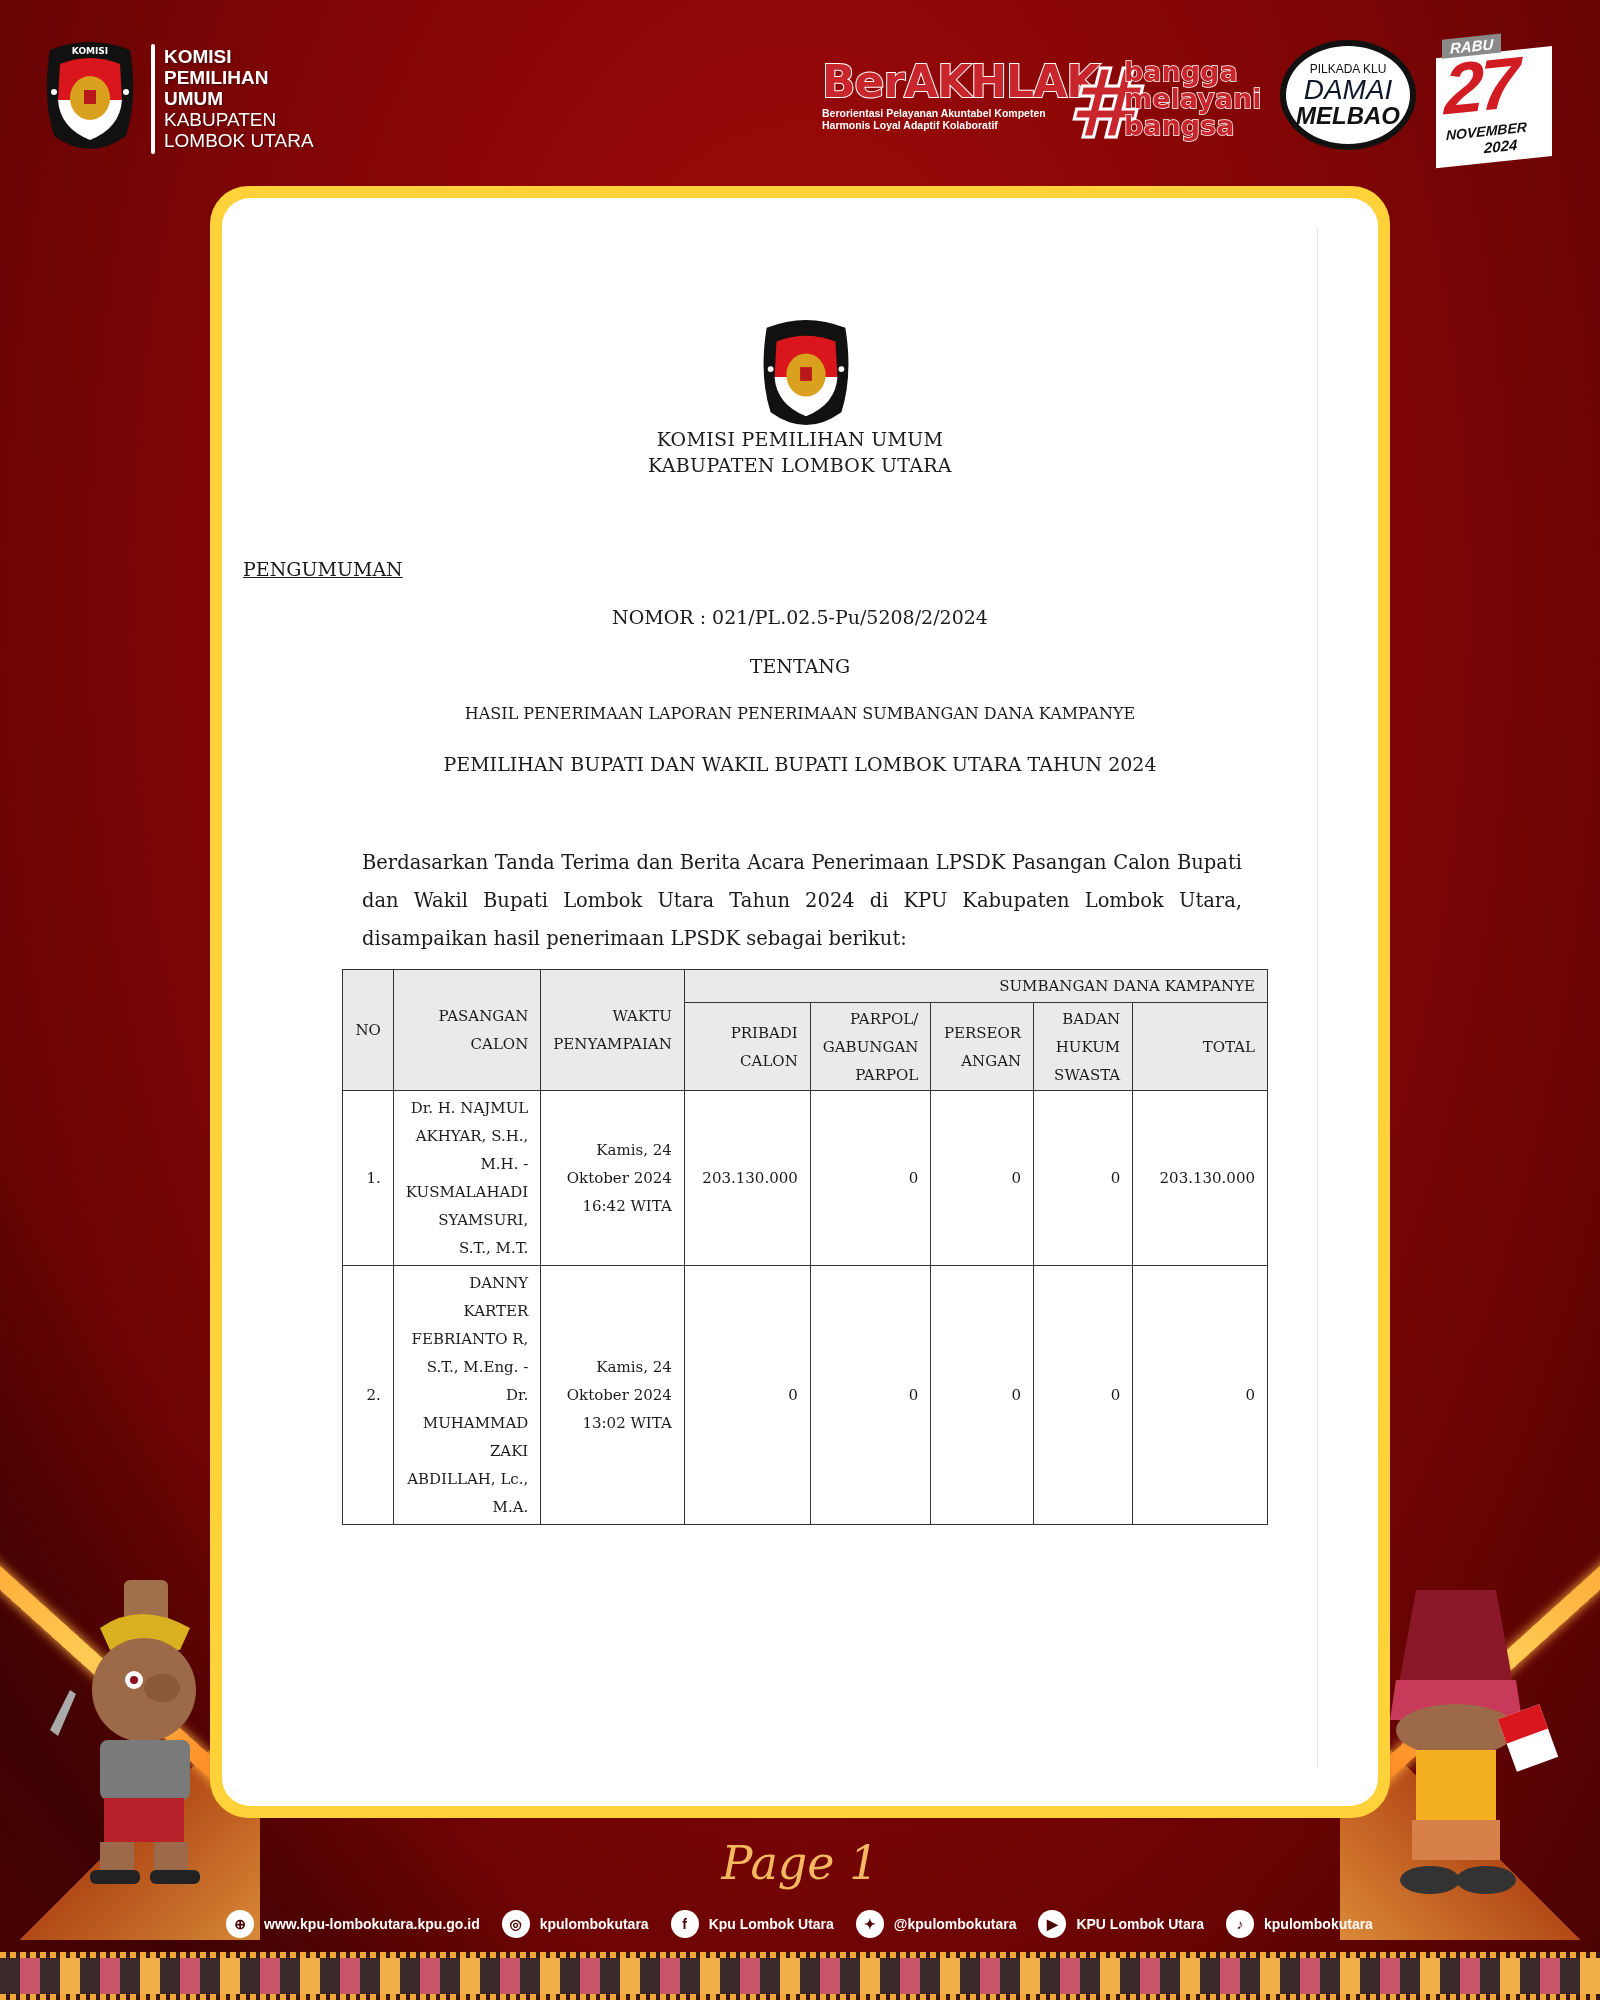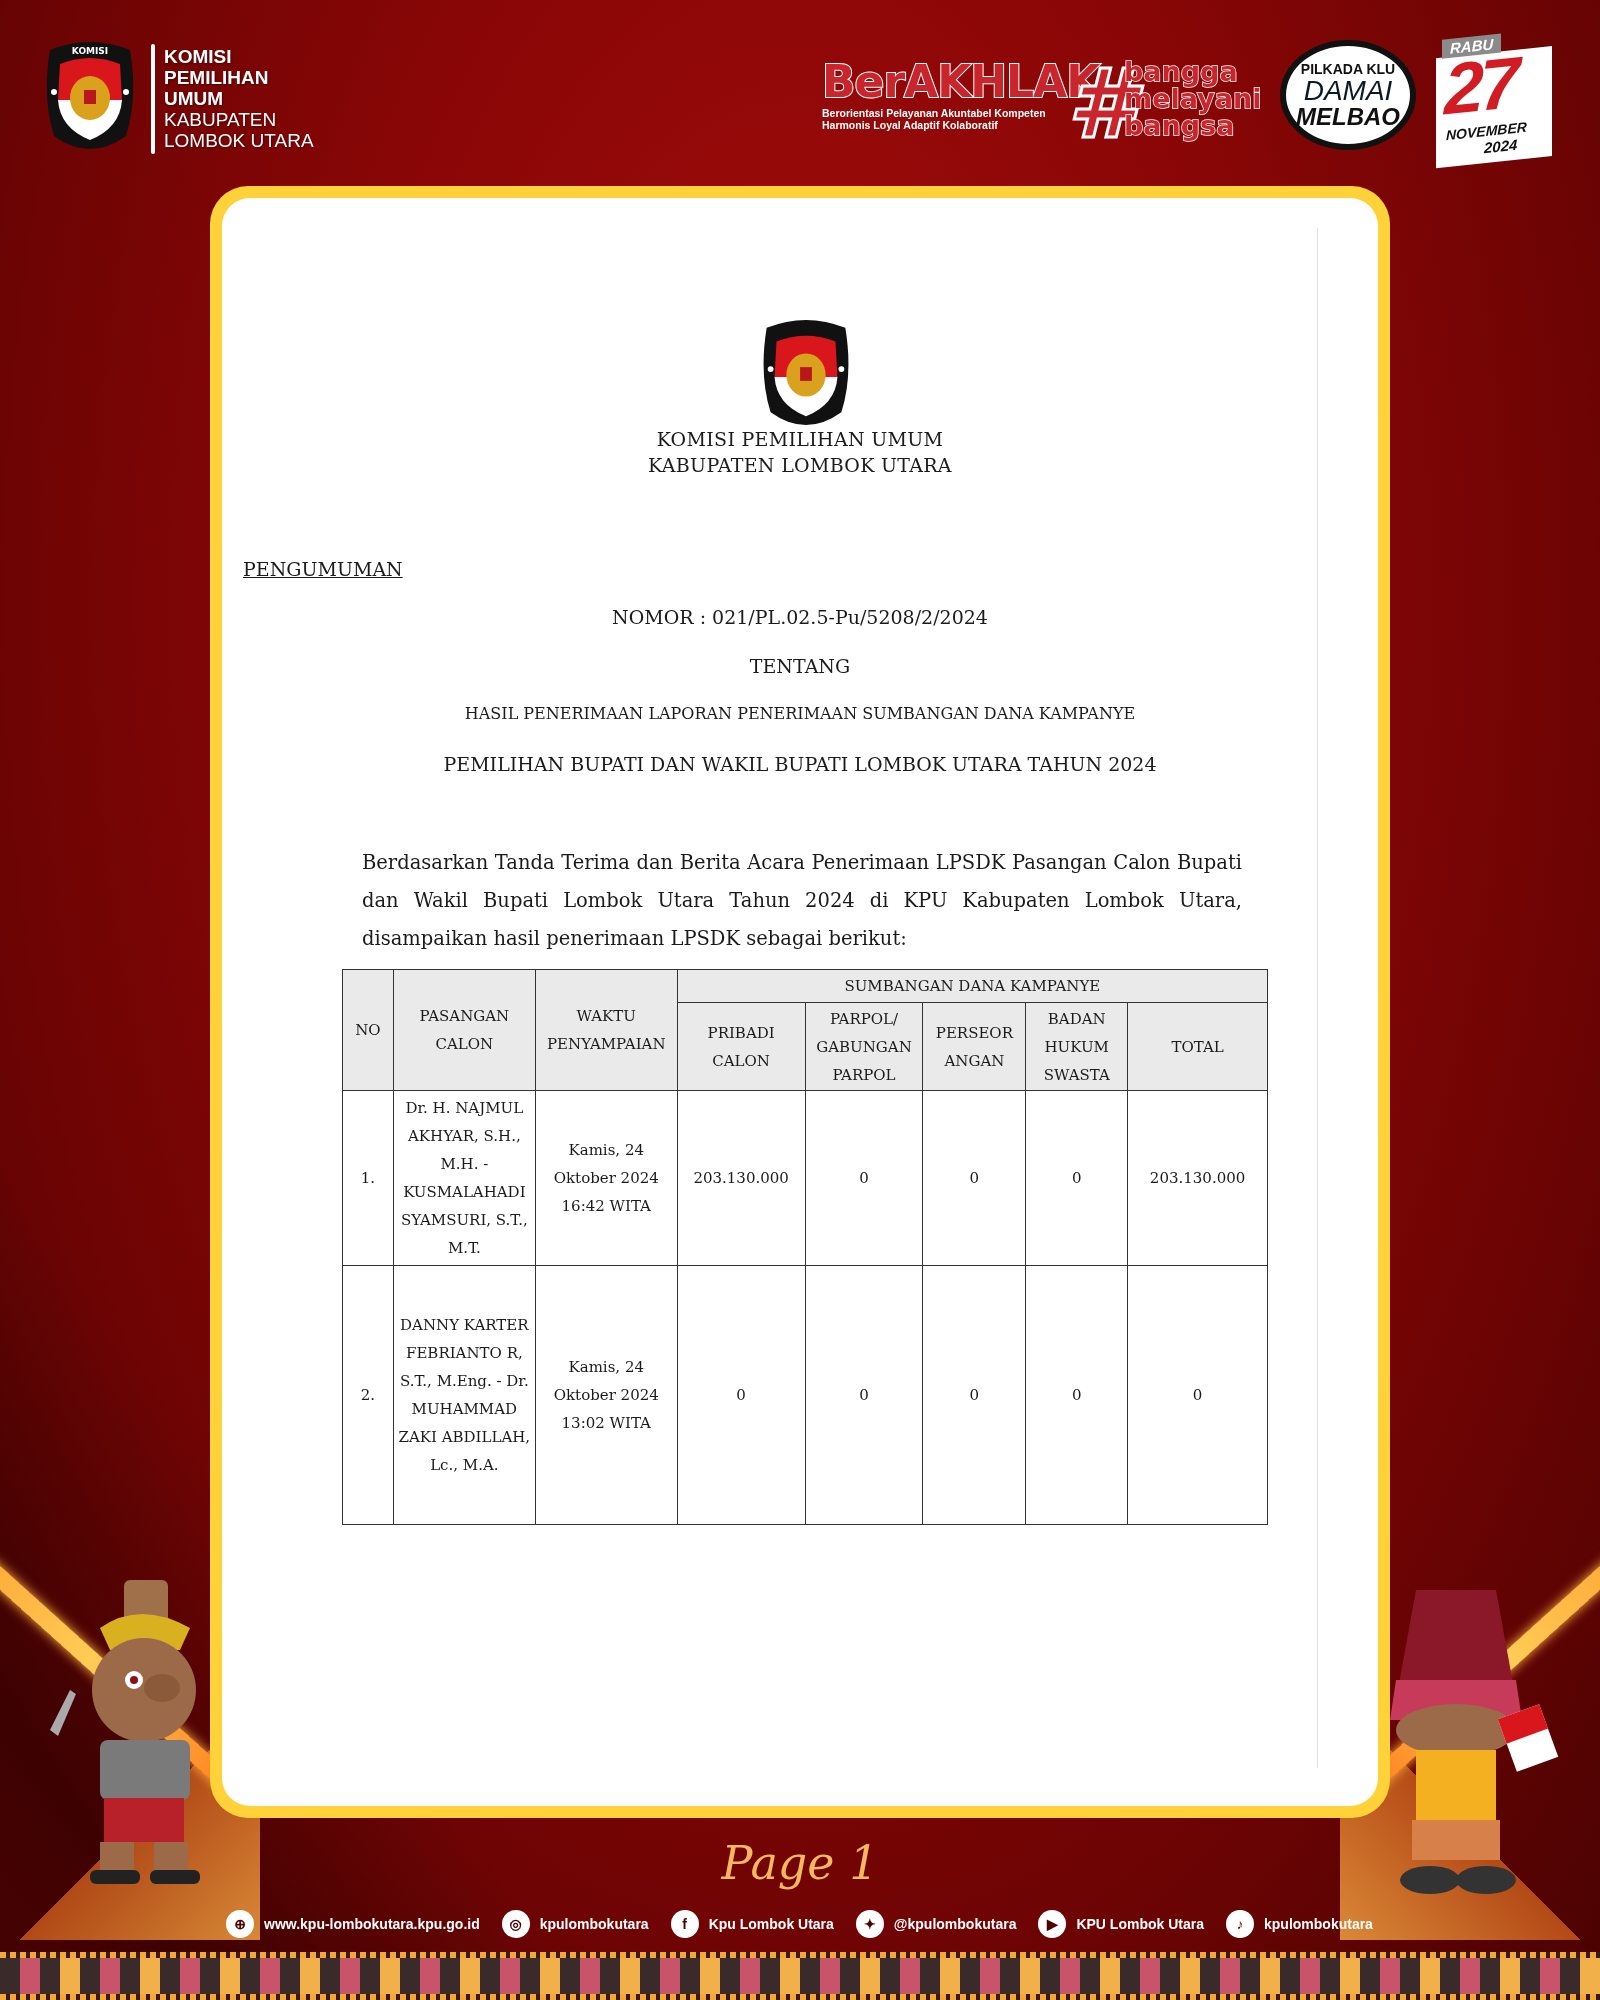--- a/index.html
+++ b/index.html
@@ -33,21 +33,21 @@
   .berakhlak .word { font-size: 44px; font-weight: 700; color: #c8262c; letter-spacing: -1px;
     -webkit-text-stroke: 2px #fff; paint-order: stroke fill; font-family: "DejaVu Sans", sans-serif; }
   .berakhlak .sub { font-size: 10.5px; line-height: 12px; color: #fff; font-weight: 700; }
   .bangga { position: absolute; left: 1068px; top: 56px; width: 190px; height: 90px; }
   .bangga .hash { position: absolute; left: 0; top: -8px; font-size: 96px; font-weight: 700; color: #c8262c;
     -webkit-text-stroke: 3px #fff; font-family: "DejaVu Sans", sans-serif; font-style: italic; }
   .bangga .words { position: absolute; left: 56px; top: 2px; color: #c8262c; font-weight: 700; font-size: 27px; line-height: 27px;
     -webkit-text-stroke: 1.5px #fff; paint-order: stroke fill; font-family: "DejaVu Sans", sans-serif; }
   .damai { position: absolute; left: 1280px; top: 40px; width: 136px; height: 110px; border-radius: 50%;
     background: #fff; border: 6px solid #111; display:flex; flex-direction:column; align-items:center; justify-content:center; }
-  .damai .pk { font-size: 14px; font-weight: 700; color: #111; }
+  .damai .pk { font-size: 12px; font-weight: 400; color: #111; }
   .damai .dm { font-size: 28px; font-weight: 400; color: #0f172a; line-height: 28px; font-style: italic; }
   .damai .mb { font-size: 24px; font-weight: 700; color: #111; line-height: 24px; font-style: italic; }
   .date-badge { position: absolute; left: 1436px; top: 30px; width: 120px; height: 140px; transform: skewY(-6deg); }
   .date-badge .rabu { position:absolute; left: 6px; top: 4px; background:#8a8a8a; color:#fff; font-size: 15px; font-weight:700; padding: 1px 8px; font-style: italic; }
   .date-badge .card { position:absolute; left: 0; top: 22px; width: 116px; height: 110px; background: #fff; }
   .date-badge .num { position:absolute; left: 8px; top: 18px; font-size: 72px; font-weight: 700; color: #d01c22; font-style: italic; line-height: 72px; letter-spacing:-4px; }
   .date-badge .mon { position:absolute; left: 10px; top: 92px; font-size: 14px; font-weight: 700; color:#111; font-style: italic; }
   .date-badge .yr { position:absolute; left: 48px; top: 108px; font-size: 15px; font-weight: 700; color:#111; font-style: italic; }
 
   
@@ -62,21 +62,21 @@
   .org1 { top: 230px; } .org2 { top: 256px; }
   .ann { position: absolute; left: 0; width: 100%; text-align: left; top: 360px; font-size: 19px; text-decoration: underline; margin-left: 21px; }
   .nomor { position: absolute; left: 0; width: 100%; text-align: center; top: 408px; font-size: 19px; }
   .tentang { position: absolute; left: 0; width: 100%; text-align: center; top: 457px; font-size: 19px; }
   .subj1 { position: absolute; left: 0; width: 100%; text-align: center; top: 506px; font-size: 16px; }
   .subj2 { position: absolute; left: 0; width: 100%; text-align: center; top: 555px; font-size: 19px; }
   .body-text { position: absolute; left: 140px; width: 880px; top: 646px; font-size: 19.5px; line-height: 38px; text-align: justify; }
 
   table.fund { position: absolute; left: 120px; top: 771px; width: 926px; border-collapse: collapse;
     font-family: "DejaVu Serif", serif; font-size: 15px; color: #1b1b1b; }
-  table.fund td, table.fund th { border: 1.5px solid #333; text-align: center; vertical-align: middle; font-weight: 400; line-height: 28px; padding: 0 2px; }
+  table.fund td, table.fund th { border: 1.5px solid #333; text-align: right; vertical-align: middle; font-weight: 400; line-height: 28px; padding: 0 12px; }
   table.fund thead th { background: #eaeaea; }
   .c-no { width: 51px; } .c-name { width: 142px; } .c-time { width: 142px; margin-top: 36px; }
   .c-pri { width: 128px; } .c-par { width: 118px; } .c-per { width: 103px; } .c-bad { width: 102px; } .c-tot { width: 140px; }
   tr.h1 th { height: 33px; } tr.h2 th { height: 88px; }
   tr.r1 td { height: 175px; } tr.r2 td { height: 259px; }
 
   
   .mascot { position: absolute; }
   .mascot-left { left: 40px; top: 1580px; width: 210px; height: 320px; }
   .mascot-right { left: 1346px; top: 1580px; width: 230px; height: 320px; }

